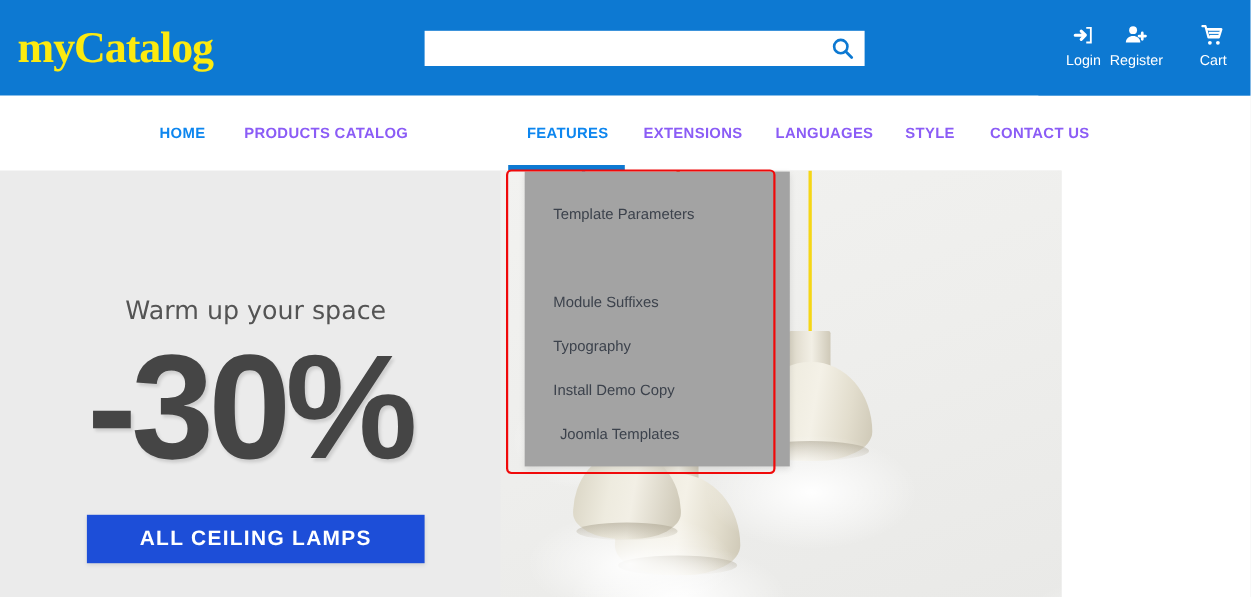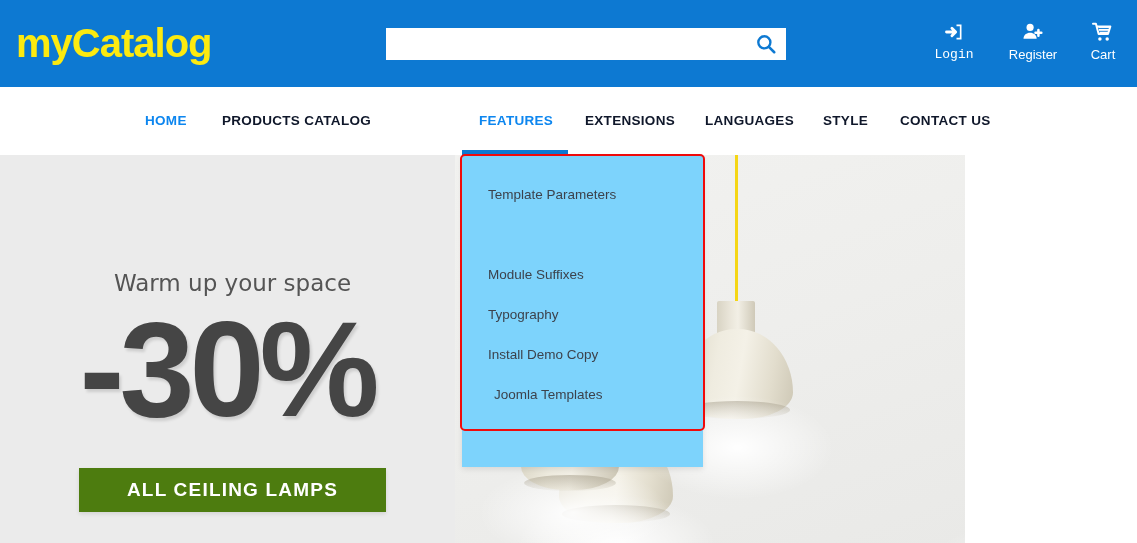--- a/index.html
+++ b/index.html
@@ -13,21 +13,21 @@
 
   
   .topbar{
     position:absolute;left:0;top:0;width:1137px;height:87px;
     background:#0d79d2;
   }
   .logo{
     position:absolute;left:16px;top:17px;
     font-size:40px;font-weight:bold;color:#fcea10;
     letter-spacing:-1px;line-height:52px;
-    font-family:Liberation Sans, sans-serif;
+    font-family:Liberation Serif, serif;
   }
   .searchwrap{
     position:absolute;left:386px;top:28px;width:400px;height:32px;
     background:#ffffff;
   }
   .searchwrap input{
     position:absolute;left:0;top:0;width:358px;height:32px;
     border:0;outline:0;background:transparent;
     padding:0 10px;box-sizing:border-box;
     font-family:"Liberation Sans",sans-serif;font-size:14px;color:#333;
@@ -36,36 +36,36 @@
     position:absolute;right:4px;top:3px;width:32px;height:26px;
     background:transparent;border:0;padding:0;cursor:pointer;
     display:flex;align-items:center;justify-content:center;
   }
   .acct{
     position:absolute;top:22px;width:64px;text-align:center;color:#ffffff;
     text-decoration:none;cursor:pointer;
   }
   .acct .ico{display:block;height:22px;line-height:22px;}
   .acct .lbl{display:block;font-size:13px;line-height:18px;margin-top:2px;color:#fff;}
-  #acct-login{left:922px;font-family:Liberation Mono, monospace;}
+  #acct-login{left:953px;}
   #acct-register{left:1001px;}
   #acct-cart{left:1075px;width:56px;}
 
   
   .navbar{
     position:absolute;left:0;top:87px;width:944px;height:68px;
     background:#ffffff;
   }
   .nav-items{
     position:absolute;left:0;top:0;height:68px;
   }
   .nav-item{
     position:absolute;top:0;height:68px;line-height:68px;
     font-size:13.5px;font-weight:bold;letter-spacing:.3px;
-    color:#0f172a;text-decoration:none;white-space:nowrap;cursor:pointer;
+    color:#8b5cf6;text-decoration:none;white-space:nowrap;cursor:pointer;
   }
   .nav-item.active,.nav-item.home{color:#0d86ef;}
   .nav-underline{
     position:absolute;height:5px;background:#0d79d2;top:150px;
   }
   .hamburger{
     position:absolute;right:17px;top:112px;width:26px;height:20px;cursor:pointer;
   }
   .hamburger span{
     display:block;width:26px;height:4px;background:#333a46;margin-bottom:4px;border-radius:1px;
@@ -113,35 +113,35 @@
   }
   .hero-discount{
     position:absolute;left:-8px;top:140px;width:470px;text-align:center;
     font-size:135px;font-weight:bold;color:#454545;
     letter-spacing:-5px;line-height:150px;
     font-family:"Liberation Sans",sans-serif;
     text-shadow:2px 3px 3px rgba(0,0,0,.13);
   }
   .hero-cta{
     position:absolute;left:79px;top:313px;width:307px;height:44px;
-    background:#4d7c0f;border:0;cursor:pointer;
+    background:#1d4ed8;border:0;cursor:pointer;
     color:#ffffff;font-size:19px;font-weight:bold;letter-spacing:1.2px;
     font-family:"Liberation Sans",sans-serif;
     box-shadow:0 2px 4px rgba(0,0,0,.10);
   }
 
   
   .dropdown-highlight{
     position:absolute;left:460px;top:154px;width:245px;height:277px;
     border:2px solid #f00a0a;border-radius:5px;
     box-sizing:border-box;pointer-events:none;z-index:40;
   }
   .dropdown{
-    position:absolute;left:462px;top:156px;width:241px;height:311px;
-    background:#7dd3fc;z-index:30;box-sizing:border-box;
+    position:absolute;left:477px;top:156px;width:241px;height:268px;
+    background:#a3a3a3;z-index:30;box-sizing:border-box;
     box-shadow:0 2px 6px rgba(0,0,0,.10);
   }
   .dd-item{
     display:block;position:absolute;left:0;width:241px;height:40px;line-height:40px;
     padding-left:26px;box-sizing:border-box;
     font-size:13.5px;color:#3c424c;text-decoration:none;
     font-family:"Liberation Sans",sans-serif;cursor:pointer;
     white-space:nowrap;
   }
 </style>

